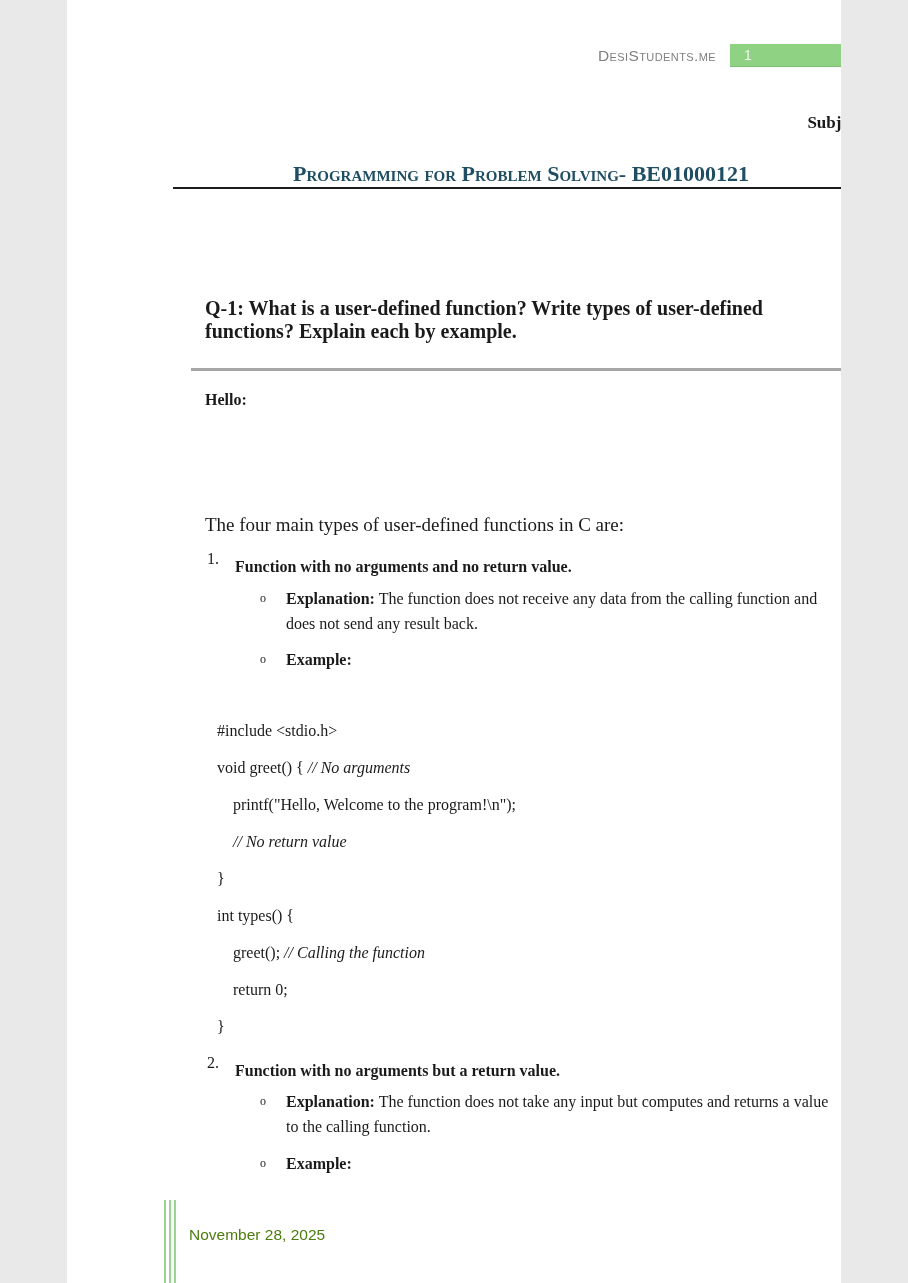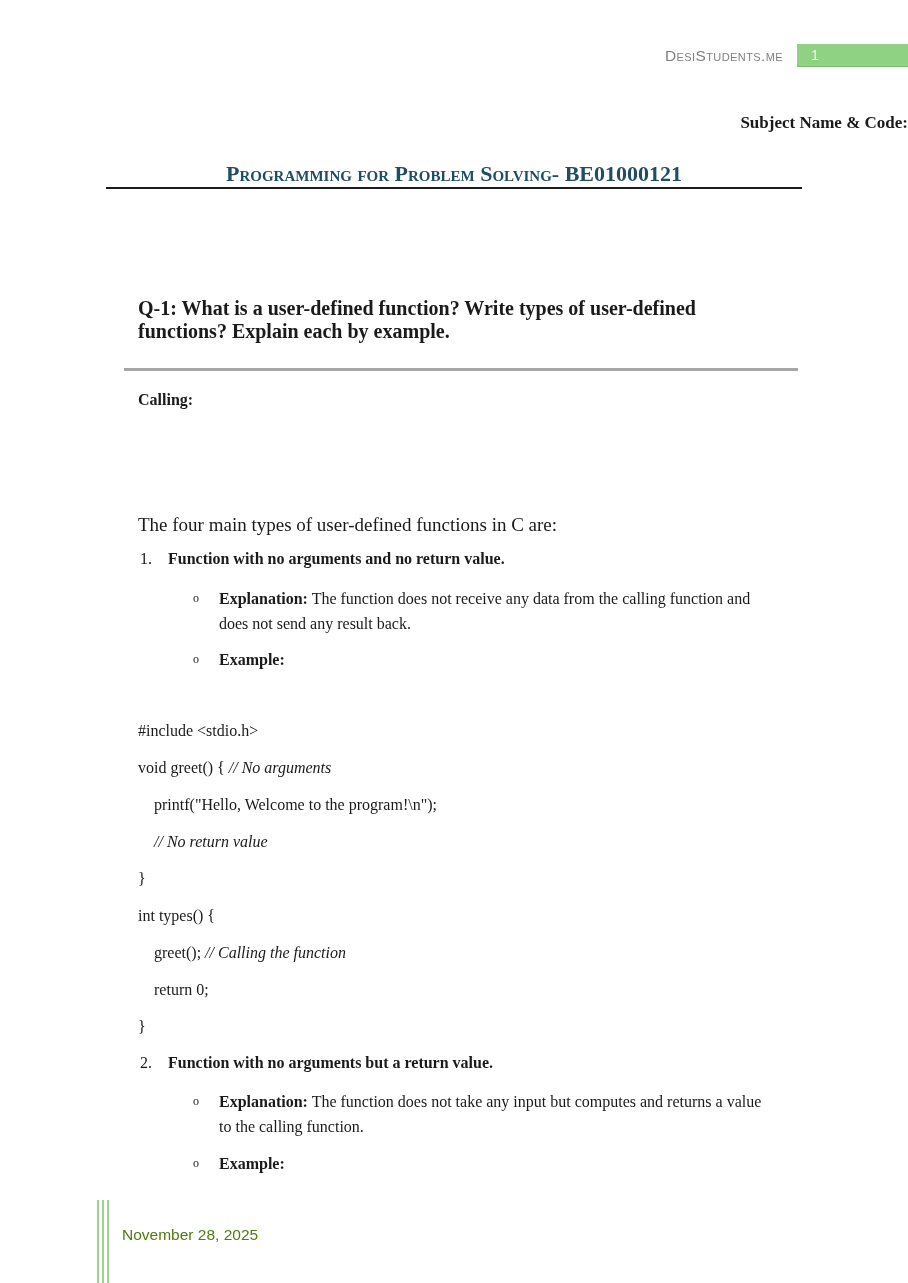--- a/index.html
+++ b/index.html
@@ -1,18 +1,18 @@
 <!DOCTYPE html>
 <html><head>
 <meta charset="utf-8">
 <style>
   * { margin:0; padding:0; box-sizing:border-box; }
   html,body { background:#e9e9e9; }
   .page {
-    position:relative; width:908px; height:1283px; margin:0 auto;
+    position:relative; width:774px; height:1283px; margin:0 auto;
     background:#ffffff; overflow:hidden;
     font-family:"Liberation Serif", serif; color:#1a1a1a;
   }
   
   .hdr { position:absolute; top:44px; right:0; display:flex; align-items:center; height:23px; }
   .hdr-site {
     font-family:"Liberation Sans", sans-serif; font-variant:small-caps;
     color:#7f7f7f; font-size:15.5px; letter-spacing:.4px; margin-right:14px;
   }
   .hdr-badge {
@@ -32,28 +32,28 @@
   
   .question { position:absolute; top:297px; left:138px; width:600px;
     font-weight:bold; font-size:20px; line-height:23px; }
   .gray-rule { position:absolute; top:368px; left:124px; width:674px; height:3px; background:#a6a6a6; }
   
   .answer-label { position:absolute; top:391px; left:138px; font-weight:bold; font-size:16px; }
   .intro { position:absolute; top:425px; left:138px; width:655px; font-size:16px; line-height:25px; }
   .types-intro { position:absolute; top:512px; left:138px; width:660px; font-size:19px; line-height:25px; }
   .num-row { position:absolute; left:140px; display:flex; font-size:16px; line-height:20px; }
   .num-row .num { width:28px; font-weight:normal; }
-  .num-row .ttl { font-weight:bold; }
+  .num-row .ttl { font-weight:bold;margin-top:8px; }
   .sub-row { position:absolute; left:193px; display:flex; font-size:16px; line-height:25px; }
   .sub-row .bullet { width:26px; font-size:12px; line-height:25px; color:#1a1a1a; }
   .sub-row .txt { width:550px; }
   .sub-row .lbl { font-weight:bold; }
   
   .code { position:absolute; top:721px; left:138px; width:660px; font-size:16px; }
-  .code-line { line-height:20px; margin-bottom:17px; white-space:pre-wrap; }
+  .code-line { line-height:20px; margin-bottom:17px; white-space:pre-wrap;margin-left:12px; }
   .code-line .cmt { font-style:italic; }
   
   .foot-stripes { position:absolute; left:97px; top:1200px; width:12px; height:83px;
     background:linear-gradient(90deg,#9bd490 0 2px,#ffffff 2px 5px,#9bd490 5px 7px,#ffffff 7px 10px,#9bd490 10px 12px); }
   .foot-date { position:absolute; left:122px; top:1226px;
     font-family:"Liberation Sans", sans-serif; font-size:15.5px; color:#4d7c0f; }
 </style>
 </head>
 <body>
 
@@ -64,21 +64,21 @@
     <span class="hdr-badge">1</span>
   </div>
 
   <div class="subject-label">Subject Name &amp; Code:</div>
   <div class="course-title">Programming for Problem Solving- BE01000121</div>
   <div class="title-rule"></div>
 
   <div class="question">Q-1: What is a user-defined function? Write types of user-defined functions? Explain each by example.</div>
   <div class="gray-rule"></div>
 
-  <div class="answer-label">Calling:</div>
+  <div class="answer-label">Hello:</div>
   <div class="types-intro">The four main types of user-defined functions in C are:</div>
 
   <div class="num-row" style="top:549px;">
     <span class="num">1.</span>
     <span class="ttl">Function with no arguments and no return value.</span>
   </div>
   <div class="sub-row" style="top:586px;">
     <span class="bullet">o</span>
     <span class="txt"><span class="lbl">Explanation:</span><span> The function does not receive any data from the calling function and does not send any result back.</span></span>
   </div>

